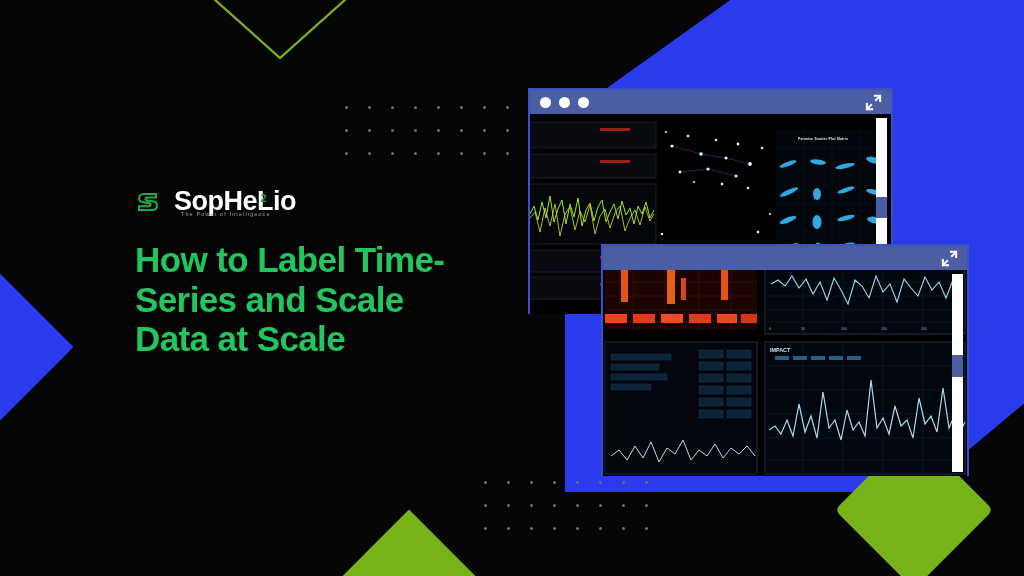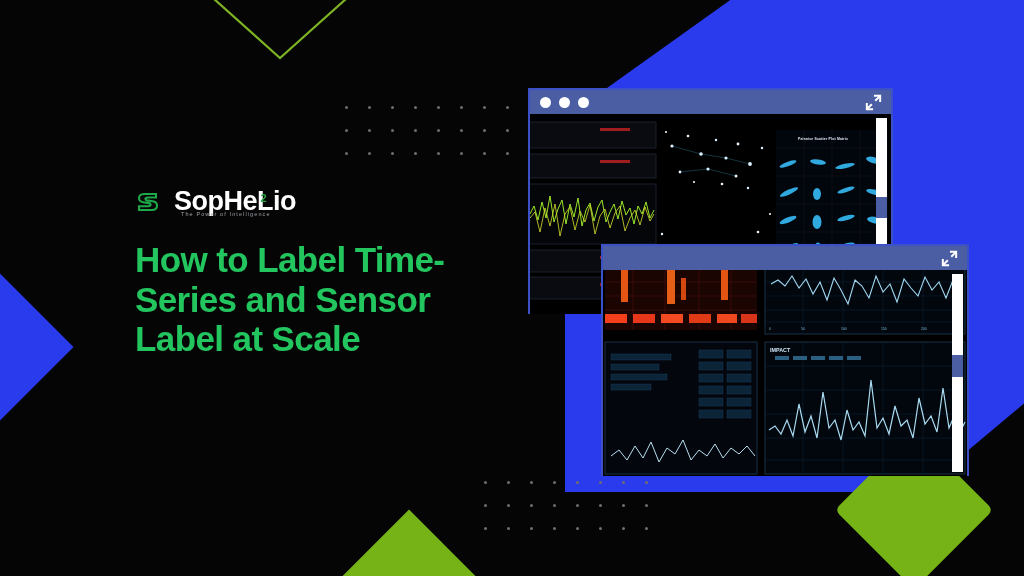--- a/index.html
+++ b/index.html
@@ -172,22 +172,22 @@
       </svg>
       <div class="logo-word">
         <span>S</span><span class="lc">opHeLio</span>
         <span class="logo-dot2">2</span>
       </div>
       <div class="logo-tag">The Power of Intelligence</div>
     </div>
 
     <div class="headline">
       <div>How to Label Time-</div>
-      <div>Series and Sensor</div>
-      <div>Label at Scale</div>
+      <div>Series and Scale</div>
+      <div>Data at Scale</div>
     </div>
   </div>
 
   <div class="window win1">
     <div class="titlebar">
       <div class="dots">
         <i></i>
         <i></i>
         <i></i>
       </div>

